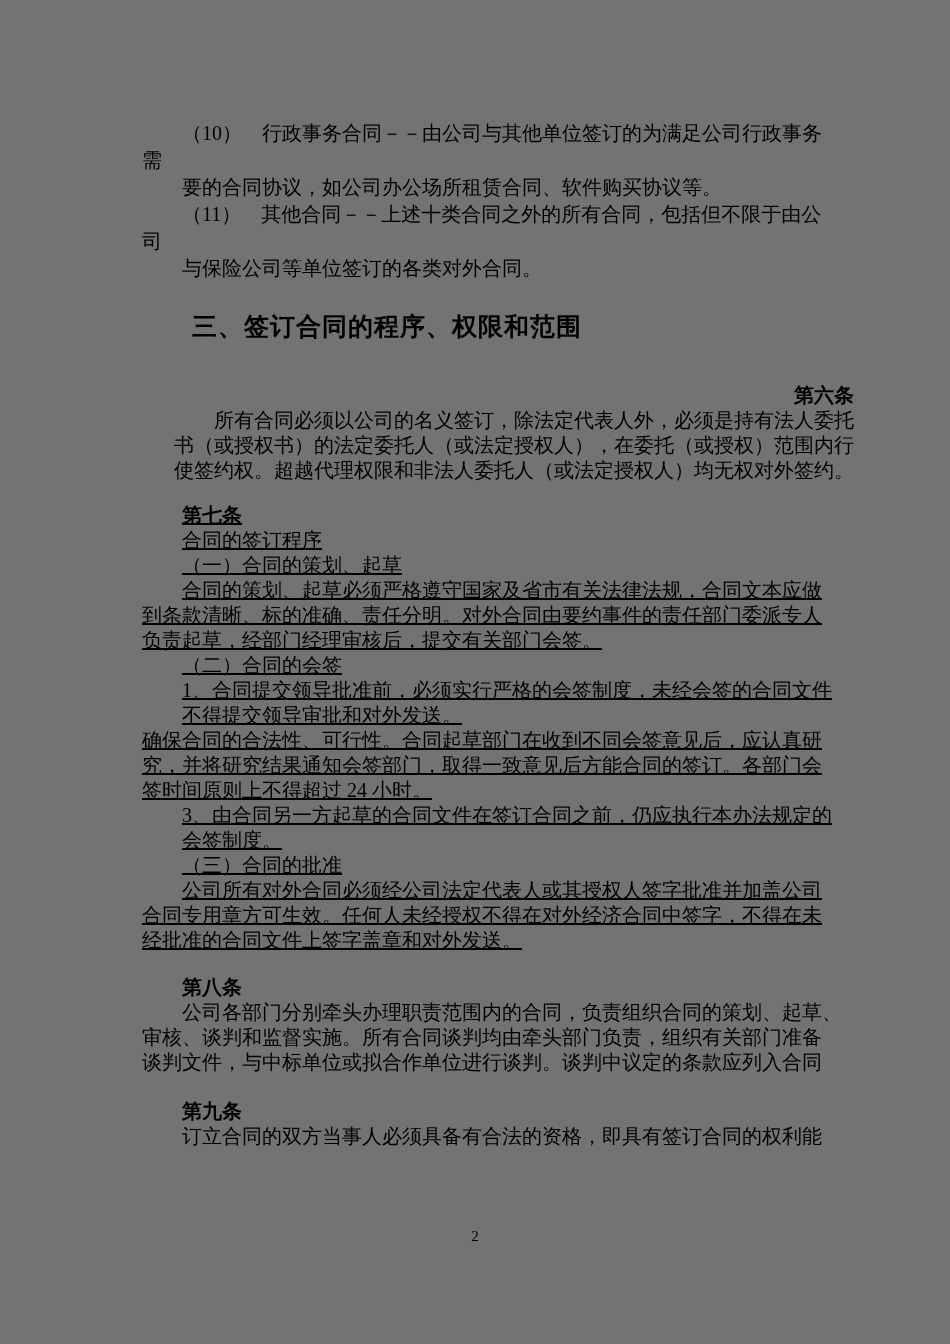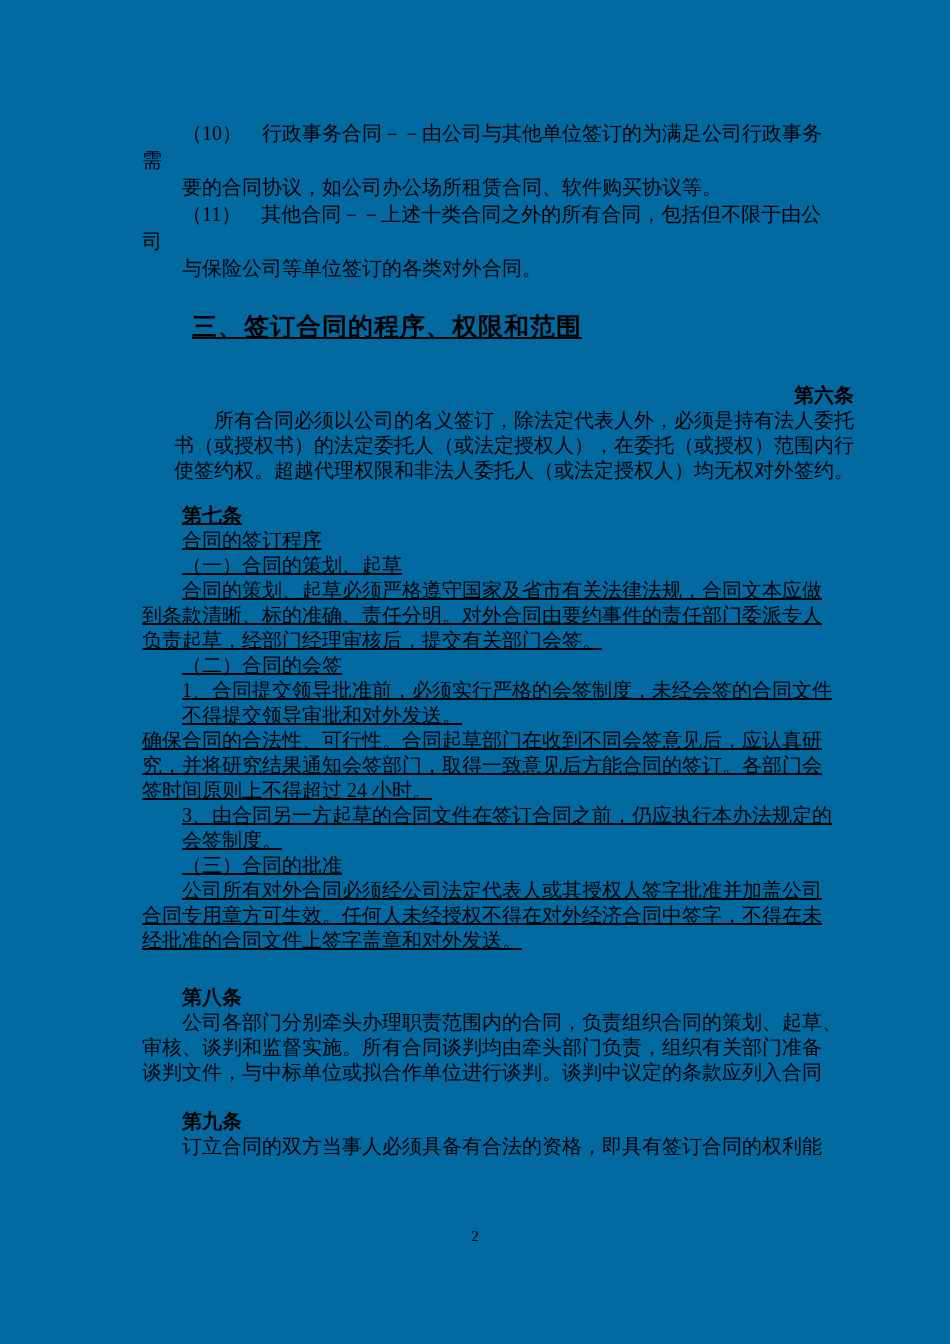--- a/index.html
+++ b/index.html
@@ -4,21 +4,21 @@
 <style>
   html, body {
     margin: 0;
     padding: 0;
     background: #ffffff;
   }
   .page {
     position: relative;
     width: 950px;
     height: 1344px;
-    background: #0369a1;
+    background: #737373;
     overflow: hidden;
     color: #000000;
     font-family: "Liberation Serif", "DejaVu Serif", serif;
   }
   .content {
     position: absolute;
     left: 142px;
     top: 120px;
     width: 712px;
   }
@@ -39,25 +39,24 @@
     line-height: 27px;
   }
   .doc-heading {
     margin: 29px 0 0 50px;
     font-size: 25px;
     line-height: 30px;
     font-weight: 700;
     font-family: "Liberation Sans", "DejaVu Sans", sans-serif;
     white-space: nowrap;
     letter-spacing: 1px;
-    text-decoration: underline;
   }
   .block-article-6 { margin-top: 42px; text-align: right; }
   .block-article-7 { margin-top: 20px; text-decoration: underline; }
-  .block-article-8 { margin-top: 32px; }
+  .block-article-8 { margin-top: 22px; }
   .block-article-9 { margin-top: 24px; }
   .page-number {
     position: absolute;
     top: 1227px;
     left: 0;
     width: 100%;
     text-align: center;
     font-size: 15px;
     line-height: 18px;
     font-family: "Liberation Serif", "DejaVu Serif", serif;

